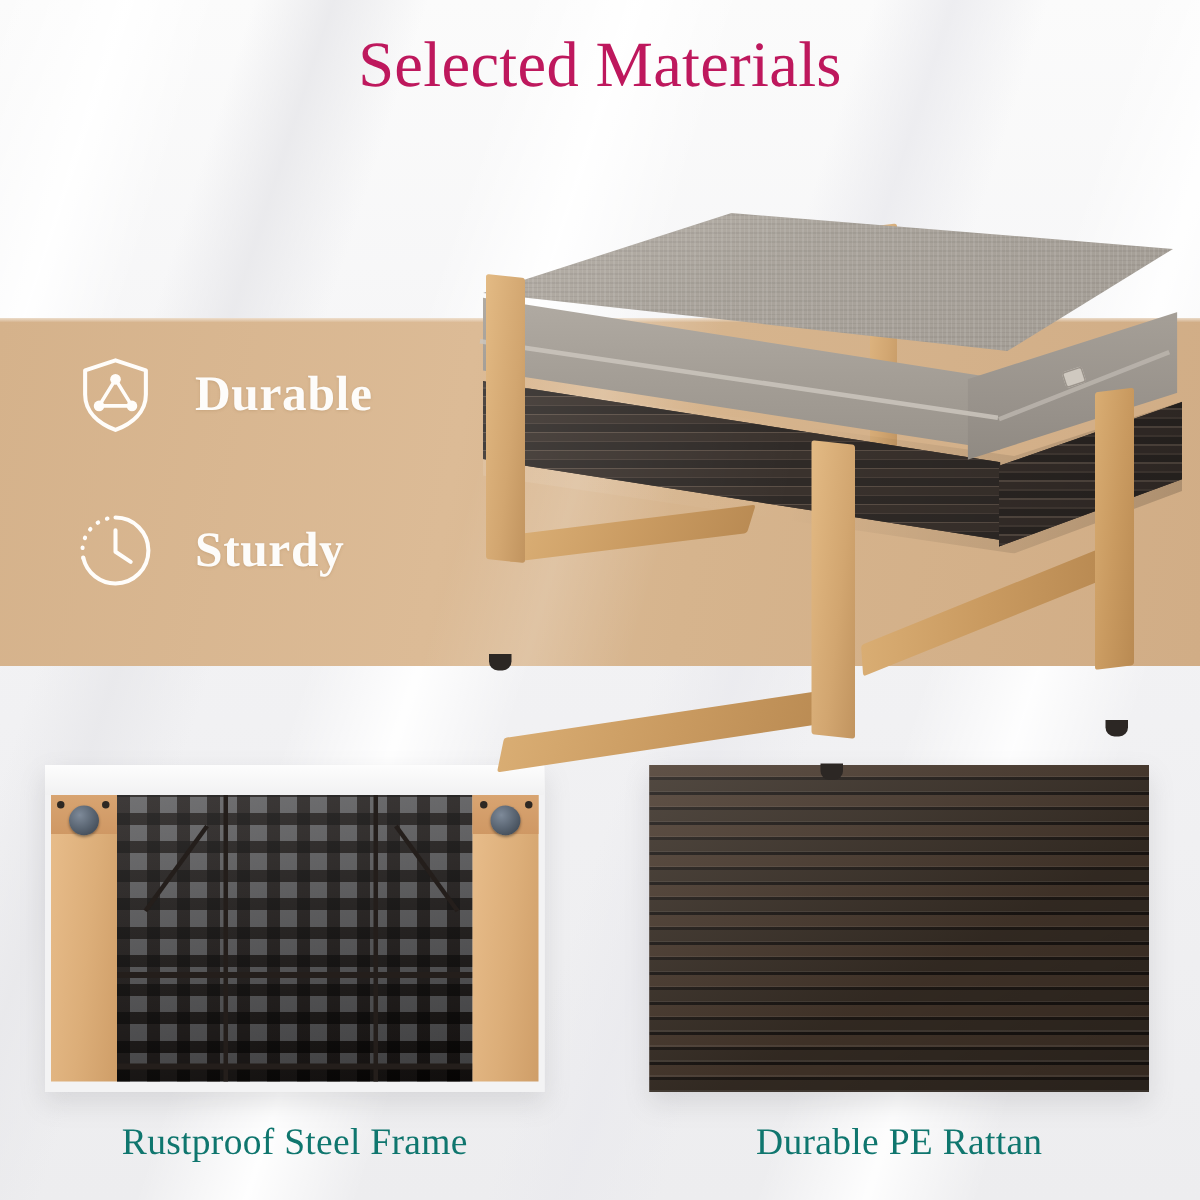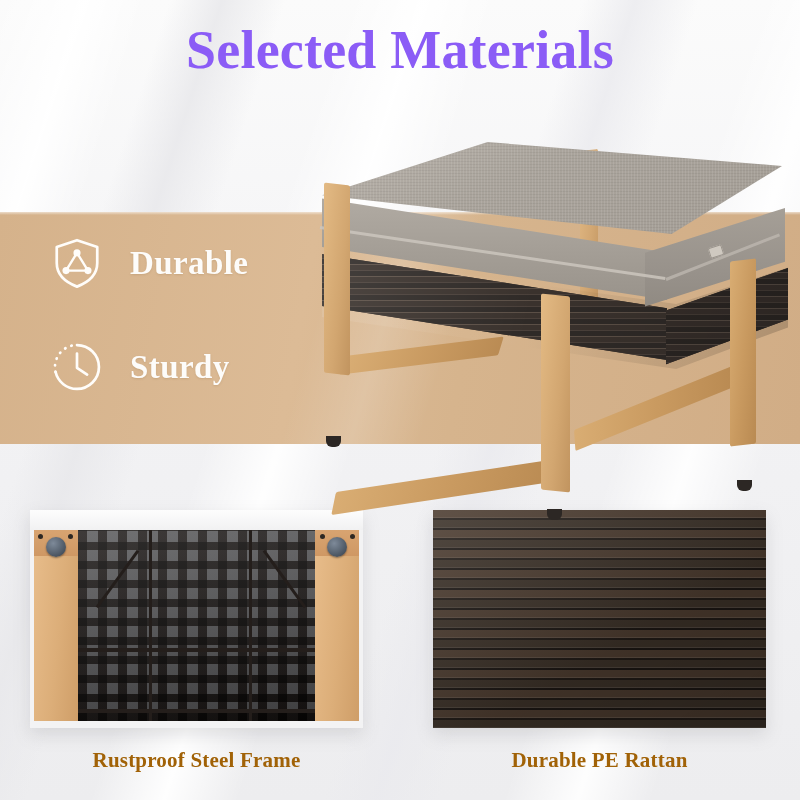--- a/index.html
+++ b/index.html
@@ -27,25 +27,25 @@
       linear-gradient(108deg, rgba(226,226,230,0) 55%, rgba(234,234,238,.8) 60%, rgba(255,255,255,0) 66%),
       linear-gradient(108deg, rgba(255,255,255,0) 72%, rgba(255,255,255,.9) 79%, rgba(255,255,255,0) 86%),
       linear-gradient(180deg, #fbfbfb 0%, #f2f2f4 50%, #ededef 100%);
     pointer-events:none;
   }
 
   
   .headline {
     position:absolute; top:22px; left:0; width:800px;
     text-align:center;
-    font-size:54px;
+    font-size:43px;
     line-height:1.04;
-    font-weight:700;
+    font-weight:400;
     letter-spacing:.2px;
-    color:#8b5cf6;
+    color:#be185d;
     z-index:6;
   }
   .headline .l2 { display:block; }
 
   
   .tan-band {
     position:absolute; left:0; top:212px; width:800px; height:232px;
     background:linear-gradient(100deg,#d5b28b 0%,#dcbb96 38%,#d6b48d 58%,#d1ad86 100%);
     z-index:2;
   }
@@ -228,21 +228,21 @@
   .rattan-photo:after {
     content:""; position:absolute; inset:0;
     background:
       repeating-linear-gradient(0deg, rgba(255,255,255,.07) 0 1px, rgba(0,0,0,0) 1px 10px),
       linear-gradient(150deg, rgba(255,255,255,.12) 0%, rgba(0,0,0,.16) 60%, rgba(0,0,0,.30) 100%);
   }
 
   
   .caption {
     position:absolute; top:748px; width:333px; text-align:center;
-    font-size:21px; font-weight:700; color:#a16207; letter-spacing:.2px; z-index:6;
+    font-size:25px; font-weight:400; color:#0f766e; letter-spacing:.2px; z-index:6;
   }
   .caption.left  { left:30px; }
   .caption.right { left:433px; }
 </style>
 </head>
 <body>
 
 <div id="page">
 
   <div class="bg-silk"></div>

